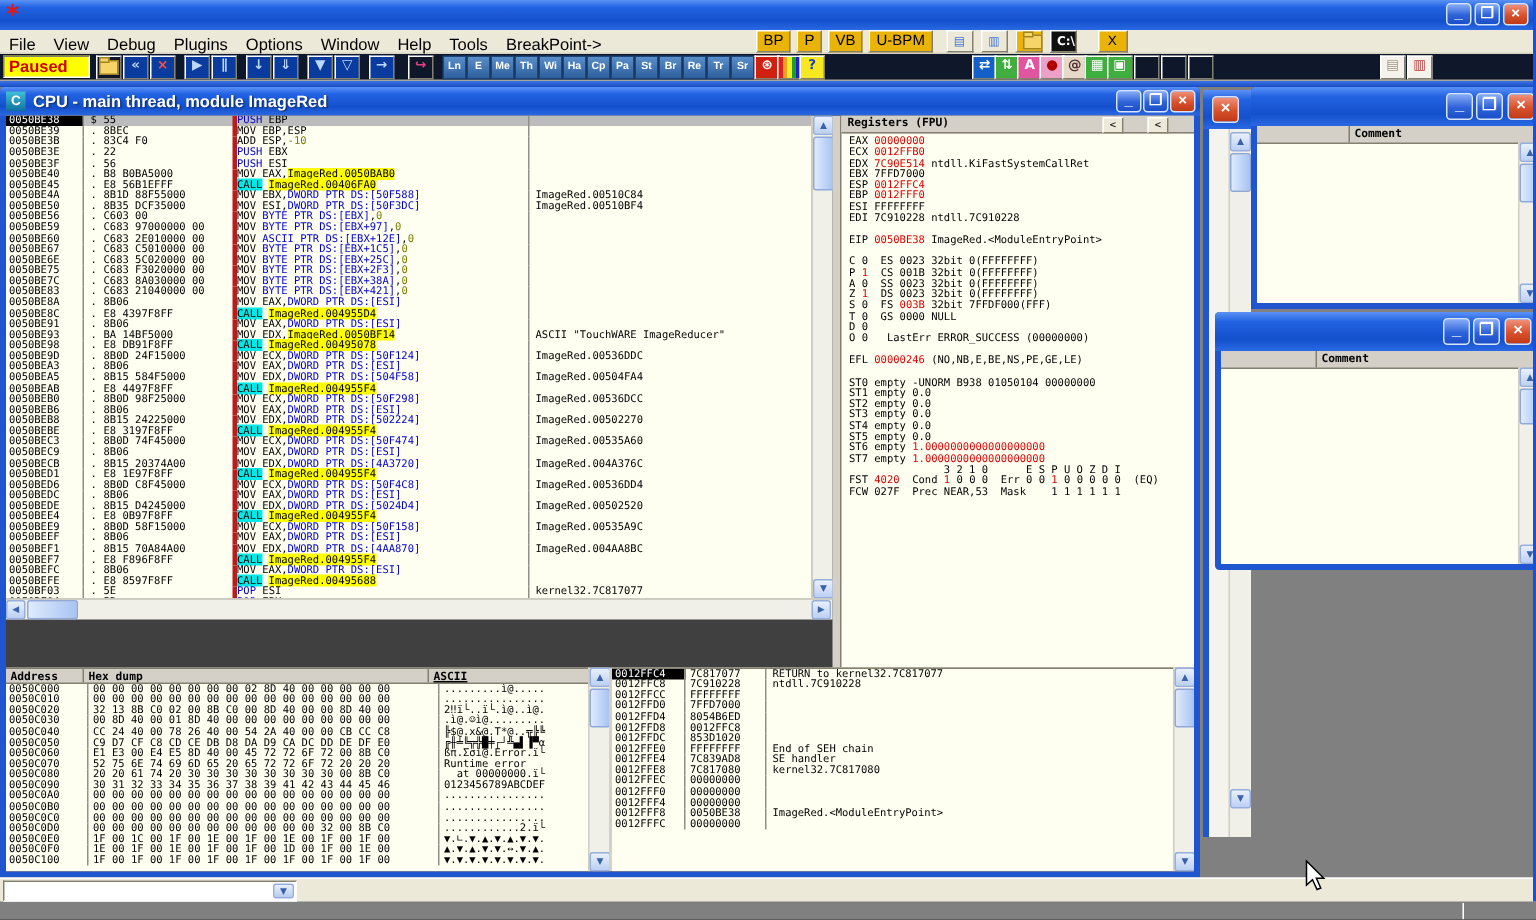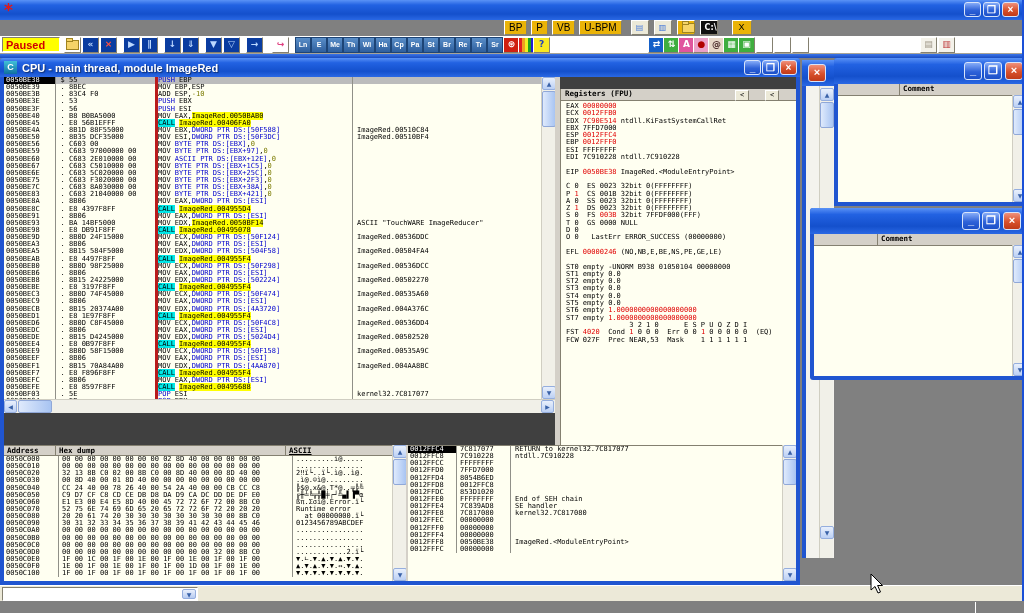--- a/index.html
+++ b/index.html
@@ -14,21 +14,21 @@
         font:bold 10px/13px "Liberation Sans",sans-serif;border:1px solid #d8e4fa;}
   .wbtn.blue{background:linear-gradient(#86acf8,#2e62d8 55%,#1b4fc8);}
   .wbtn.red{background:linear-gradient(#f0917c,#d8512c 55%,#c03a18);}
   
   #menubar{left:0;top:20px;width:1024px;height:16px;background:#ece9d8;border-bottom:1px solid #d8d4c4;}
   .menu-item{display:inline-block;padding:1px 6px;font-size:11px;color:#000;}
   .rbtn{display:inline-block;border:1px solid;border-color:#fff #848070 #848070 #fff;
         background:#eab308;text-align:center;vertical-align:top;box-sizing:border-box;}
   #bp-toolbar{left:504px;top:20px;height:16px;}
   #bp-toolbar .rbtn{height:15px;font-size:10px;line-height:13px;padding:0 4px;}
-  #toolbar{left:0;top:36px;width:1024px;height:18px;background:#ffffff;border-bottom:1px solid #a8a496;}
+  #toolbar{left:0;top:36px;width:1024px;height:18px;background:#0f172a;border-bottom:1px solid #a8a496;}
   #paused-box{left:2px;top:1px;width:58px;height:15px;background:#ffff00;
               border:1px solid;border-color:#848070 #fff #fff #848070;
               color:#d00000;font:bold 11px/14px "Liberation Sans",sans-serif;padding-left:3px;}
   .tbtn{position:absolute;top:1px;width:17px;height:16px;border:1px solid;
         border-color:#fff #848070 #848070 #fff;box-sizing:border-box;text-align:center;
         font:bold 9px/13px "DejaVu Sans",sans-serif;overflow:hidden;}
   .lbtn{position:absolute;top:1px;width:16px;height:16px;border:1px solid #1d4476;
         background:linear-gradient(#5a8ec8,#2e5f9e);color:#fff;box-sizing:border-box;
         text-align:center;font:bold 7px/14px "Liberation Sans",sans-serif;}
   .icon-folder{display:inline-block;width:11px;height:8px;background:#f6d468;border:1px solid #a08420;
@@ -62,21 +62,21 @@
   .d-addr{width:49px;padding-left:2px;border-right:1px solid #909088;flex:none;}
   .drow.sel .d-addr{background:#000;color:#fff;}
   .d-flag{width:13px;text-align:center;flex:none;}
   .d-bytes{width:86px;border-right:3px solid #b91c1c;flex:none;}
   .d-instr{width:194px;border-right:1px solid #909088;flex:none;}
   .d-cmt{padding-left:4px;flex:1;}
   .sg-k{color:#000;} .sg-b{color:#0000cd;} .sg-g{color:#7a7a00;}
   .sg-y{background:#ffff00;color:#000;} .sg-c{background:#00e8e8;color:#000;}
   .sg-r{color:#e00000;}
   
-  #regs{left:556px;top:12px;width:236px;height:368px;border-left:1px solid #848070;}
+  #regs{left:556px;top:0;width:236px;height:368px;border-left:1px solid #848070;}
   #regs-head{left:0;top:0;width:236px;height:12px;}
   .reg-btn{position:absolute;top:1px;width:12px;height:9px;border:1px solid;border-color:#fff #848070 #848070 #fff;
            background:#ece9d8;font:7px/8px "DejaVu Sans Mono",monospace;text-align:center;}
   #reg-lines{left:5px;top:14px;width:228px;}
   .rline{height:7.3px;font:7px/7.3px "DejaVu Sans Mono",monospace;white-space:pre;}
   
   #disasm-vs{left:537px;top:0;width:14px;height:322px;}
   #hscroll{left:0;top:322px;width:551px;height:14px;background:#f1f0e8;border-top:1px solid #d0cec2;}
   #splitcol{left:551px;top:0;width:5px;height:368px;background:#d4d0c8;}
   
@@ -127,20 +127,23 @@
 
 <div id="root">
 
   <div class="abs tgrad" id="titlebar">
     <span class="abs" id="app-icon">*</span>
     <span class="abs wbtn blue" style="left:964px;top:2px;">_</span>
     <span class="abs wbtn blue" style="left:983px;top:2px;">❐</span>
     <span class="abs wbtn red" style="left:1002px;top:2px;">×</span>
   </div>
 
+  <div class="abs" id="menubar">
+    <span id="menu-items"><span class="menu-item">File</span><span class="menu-item">View</span><span class="menu-item">Debug</span><span class="menu-item">Plugins</span><span class="menu-item">Options</span><span class="menu-item">Window</span><span class="menu-item">Help</span><span class="menu-item">Tools</span><span class="menu-item">BreakPoint-&gt;</span></span>
+  </div>
   <div class="abs" id="bp-toolbar"><span class="rbtn" style="margin-right: 4px;">BP</span><span class="rbtn" style="margin-right: 4px;">P</span><span class="rbtn" style="margin-right: 4px;">VB</span><span class="rbtn" style="margin-right: 4px;">U-BPM</span><span class="rbtn" style="width: 18px; height: 15px; margin-left: 5px; font: bold 8px / 13px &quot;DejaVu Sans&quot;, sans-serif; color: rgb(68, 120, 216); background: rgb(236, 233, 216);">▤</span><span class="rbtn" style="width: 18px; height: 15px; margin-left: 5px; font: bold 8px / 13px &quot;DejaVu Sans&quot;, sans-serif; color: rgb(68, 120, 216); background: rgb(236, 233, 216);">▥</span><span class="rbtn" style="width: 18px; height: 15px; margin-left: 5px; font: bold 8px / 13px &quot;DejaVu Sans&quot;, sans-serif;"><span class="icon-folder"></span></span><span class="rbtn" style="width: 18px; height: 15px; margin-left: 5px; font: bold 8px / 13px &quot;DejaVu Sans&quot;, sans-serif; color: rgb(255, 255, 255); background: rgb(16, 16, 16);">C:\</span><span class="rbtn" style="width: 20px; height: 15px; margin-left: 14px; font-size: 9px; line-height: 13px;">X</span></div>
 
   <div class="abs" id="toolbar">
     <span class="abs" id="paused-box">Paused</span>
     <span id="tb-main"><span class="tbtn" style="left: 64px;"><span class="icon-folder"></span></span><span class="tbtn" style="left: 82px; color: rgb(188, 216, 255); background: rgb(10, 60, 160);">«</span><span class="tbtn" style="left: 100px; color: rgb(255, 80, 64); background: rgb(10, 60, 160);">×</span><span class="tbtn" style="left: 123px; color: rgb(188, 216, 255); background: rgb(10, 60, 160);">▶</span><span class="tbtn" style="left: 141px; color: rgb(188, 216, 255); background: rgb(10, 60, 160);">∥</span><span class="tbtn" style="left: 164px; color: rgb(188, 216, 255); background: rgb(10, 60, 160);">↓</span><span class="tbtn" style="left: 182px; color: rgb(188, 216, 255); background: rgb(10, 60, 160);">⇓</span><span class="tbtn" style="left: 205px; color: rgb(188, 216, 255); background: rgb(10, 60, 160);">▼</span><span class="tbtn" style="left: 223px; color: rgb(188, 216, 255); background: rgb(10, 60, 160);">▽</span><span class="tbtn" style="left: 246px; color: rgb(188, 216, 255); background: rgb(10, 60, 160);">→</span><span class="tbtn" style="left: 272px; color: rgb(224, 64, 128);">↪</span></span>
     <span id="tb-letters"><span class="lbtn" style="left: 295px;">Ln</span><span class="lbtn" style="left: 311px;">E</span><span class="lbtn" style="left: 327px;">Me</span><span class="lbtn" style="left: 343px;">Th</span><span class="lbtn" style="left: 359px;">Wi</span><span class="lbtn" style="left: 375px;">Ha</span><span class="lbtn" style="left: 391px;">Cp</span><span class="lbtn" style="left: 407px;">Pa</span><span class="lbtn" style="left: 423px;">St</span><span class="lbtn" style="left: 439px;">Br</span><span class="lbtn" style="left: 455px;">Re</span><span class="lbtn" style="left: 471px;">Tr</span><span class="lbtn" style="left: 487px;">Sr</span></span>
     <span id="tb-extra"><span class="tbtn" style="left: 503px; color: rgb(255, 255, 255); background: rgb(208, 32, 16);">⊛</span><span class="tbtn rainbow" style="left: 518px;"></span><span class="tbtn" style="left: 533px; color: rgb(32, 64, 192); background: rgb(248, 232, 32);">?</span><span class="tbtn" style="left: 648px; color: rgb(255, 255, 255); background: rgb(21, 96, 200);">⇄</span><span class="tbtn" style="left: 663px; color: rgb(255, 255, 255); background: rgb(63, 174, 63);">⇅</span><span class="tbtn" style="left: 678px; color: rgb(255, 255, 255); background: rgb(224, 85, 158);">A</span><span class="tbtn" style="left: 693px; color: rgb(176, 0, 0); background: rgb(235, 160, 200);">●</span><span class="tbtn" style="left: 708px; color: rgb(80, 48, 48); background: rgb(232, 216, 200);">@</span><span class="tbtn" style="left: 723px; color: rgb(255, 255, 255); background: rgb(63, 174, 63);">▦</span><span class="tbtn" style="left: 738px; color: rgb(255, 255, 255); background: rgb(63, 174, 63);">▣</span><span class="tbtn" style="left: 756px;"></span><span class="tbtn" style="left: 774px;"></span><span class="tbtn" style="left: 792px;"></span><span class="tbtn" style="left: 920px; color: rgb(160, 153, 138); background: rgb(244, 242, 234);">▤</span><span class="tbtn" style="left: 938px; color: rgb(192, 64, 64); background: rgb(244, 242, 234);">▥</span></span>
   </div>
 
   <div class="abs" id="blue-band"></div>
@@ -152,21 +155,21 @@
       <span class="abs wbtn blue" style="left:744px;top:2px;">_</span>
       <span class="abs wbtn blue" style="left:762px;top:2px;">❐</span>
       <span class="abs wbtn red" style="left:780px;top:2px;">×</span>
     </div>
     <div class="abs" id="cpu-body">
 
       <div class="abs pane" id="disasm">
           <div class="drow sel"><span class="d-addr">0050BE38</span><span class="d-flag">$</span><span class="d-bytes">55</span><span class="d-instr"><span class="sg-b">PUSH</span><span class="sg-k"> EBP</span></span><span class="d-cmt"></span></div>
           <div class="drow"><span class="d-addr">0050BE39</span><span class="d-flag">.</span><span class="d-bytes">8BEC</span><span class="d-instr"><span class="sg-k">MOV EBP,ESP</span></span><span class="d-cmt"></span></div>
           <div class="drow"><span class="d-addr">0050BE3B</span><span class="d-flag">.</span><span class="d-bytes">83C4 F0</span><span class="d-instr"><span class="sg-k">ADD ESP,</span><span class="sg-g">-10</span></span><span class="d-cmt"></span></div>
-          <div class="drow"><span class="d-addr">0050BE3E</span><span class="d-flag">.</span><span class="d-bytes">53</span><span class="d-instr"><span class="sg-b">PUSH</span><span class="sg-k"> EBX</span></span><span class="d-cmt"></span></div>
+          <div class="drow"><span class="d-addr">0050BE3E</span><span class="d-flag">.</span><span class="d-bytes">22</span><span class="d-instr"><span class="sg-b">PUSH</span><span class="sg-k"> EBX</span></span><span class="d-cmt"></span></div>
           <div class="drow"><span class="d-addr">0050BE3F</span><span class="d-flag">.</span><span class="d-bytes">56</span><span class="d-instr"><span class="sg-b">PUSH</span><span class="sg-k"> ESI</span></span><span class="d-cmt"></span></div>
           <div class="drow"><span class="d-addr">0050BE40</span><span class="d-flag">.</span><span class="d-bytes">B8 B0BA5000</span><span class="d-instr"><span class="sg-k">MOV EAX,</span><span class="sg-y">ImageRed.0050BAB0</span></span><span class="d-cmt"></span></div>
           <div class="drow"><span class="d-addr">0050BE45</span><span class="d-flag">.</span><span class="d-bytes">E8 56B1EFFF</span><span class="d-instr"><span class="sg-c">CALL</span><span class="sg-k"> </span><span class="sg-y">ImageRed.00406FA0</span></span><span class="d-cmt"></span></div>
           <div class="drow"><span class="d-addr">0050BE4A</span><span class="d-flag">.</span><span class="d-bytes">8B1D 88F55000</span><span class="d-instr"><span class="sg-k">MOV EBX,</span><span class="sg-b">DWORD PTR DS:[50F588]</span></span><span class="d-cmt">ImageRed.00510C84</span></div>
           <div class="drow"><span class="d-addr">0050BE50</span><span class="d-flag">.</span><span class="d-bytes">8B35 DCF35000</span><span class="d-instr"><span class="sg-k">MOV ESI,</span><span class="sg-b">DWORD PTR DS:[50F3DC]</span></span><span class="d-cmt">ImageRed.00510BF4</span></div>
           <div class="drow"><span class="d-addr">0050BE56</span><span class="d-flag">.</span><span class="d-bytes">C603 00</span><span class="d-instr"><span class="sg-k">MOV </span><span class="sg-b">BYTE PTR DS:[EBX]</span><span class="sg-k">,</span><span class="sg-g">0</span></span><span class="d-cmt"></span></div>
           <div class="drow"><span class="d-addr">0050BE59</span><span class="d-flag">.</span><span class="d-bytes">C683 97000000 00</span><span class="d-instr"><span class="sg-k">MOV </span><span class="sg-b">BYTE PTR DS:[EBX+97]</span><span class="sg-k">,</span><span class="sg-g">0</span></span><span class="d-cmt"></span></div>
           <div class="drow"><span class="d-addr">0050BE60</span><span class="d-flag">.</span><span class="d-bytes">C683 2E010000 00</span><span class="d-instr"><span class="sg-k">MOV </span><span class="sg-b">ASCII PTR DS:[EBX+12E]</span><span class="sg-k">,</span><span class="sg-g">0</span></span><span class="d-cmt"></span></div>
           <div class="drow"><span class="d-addr">0050BE67</span><span class="d-flag">.</span><span class="d-bytes">C683 C5010000 00</span><span class="d-instr"><span class="sg-k">MOV </span><span class="sg-b">BYTE PTR DS:[EBX+1C5]</span><span class="sg-k">,</span><span class="sg-g">0</span></span><span class="d-cmt"></span></div>
           <div class="drow"><span class="d-addr">0050BE6E</span><span class="d-flag">.</span><span class="d-bytes">C683 5C020000 00</span><span class="d-instr"><span class="sg-k">MOV </span><span class="sg-b">BYTE PTR DS:[EBX+25C]</span><span class="sg-k">,</span><span class="sg-g">0</span></span><span class="d-cmt"></span></div>

